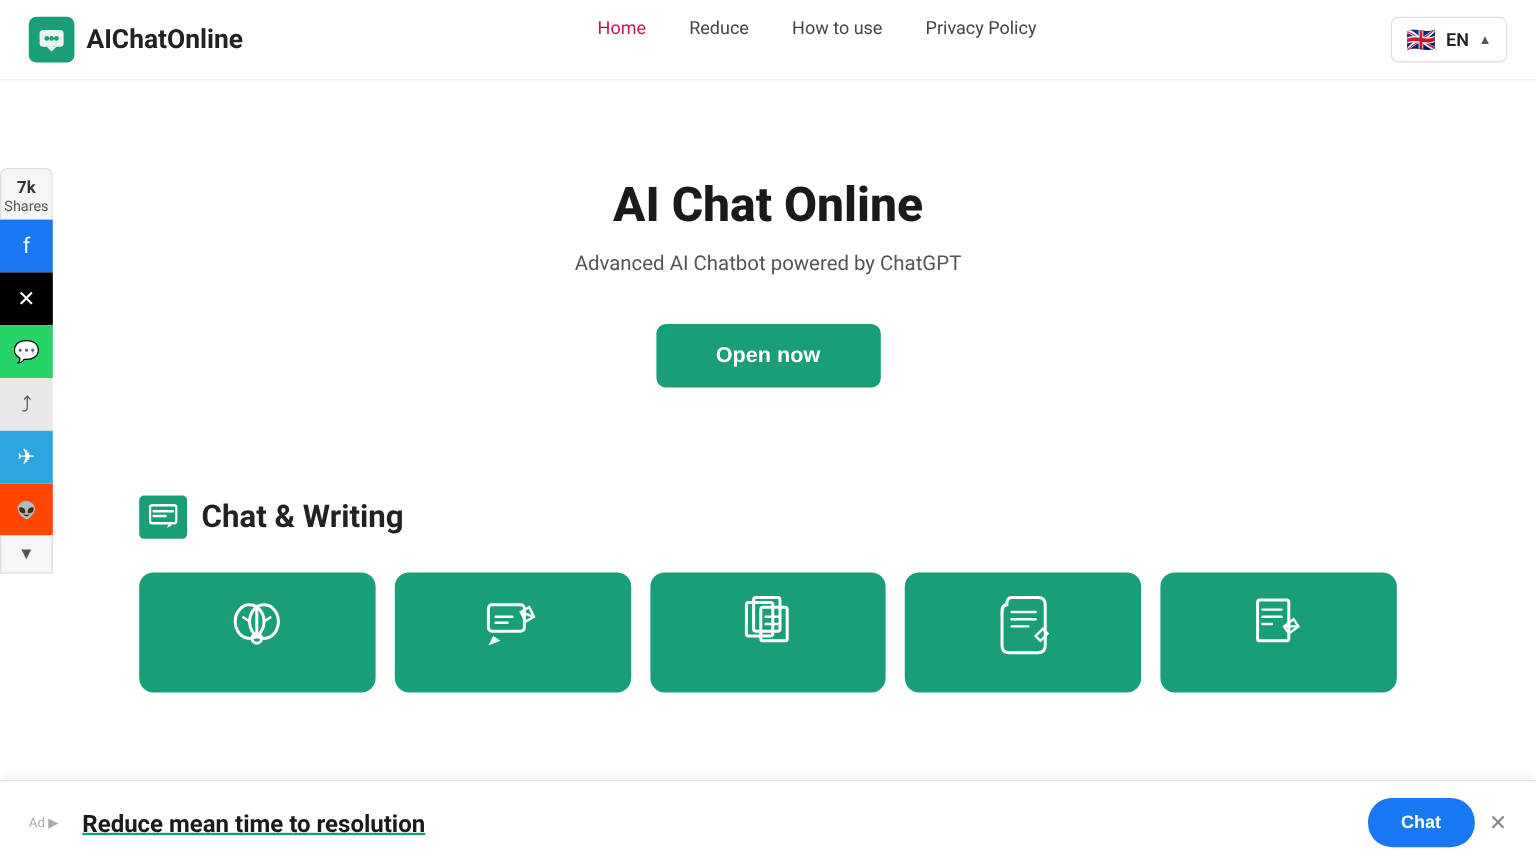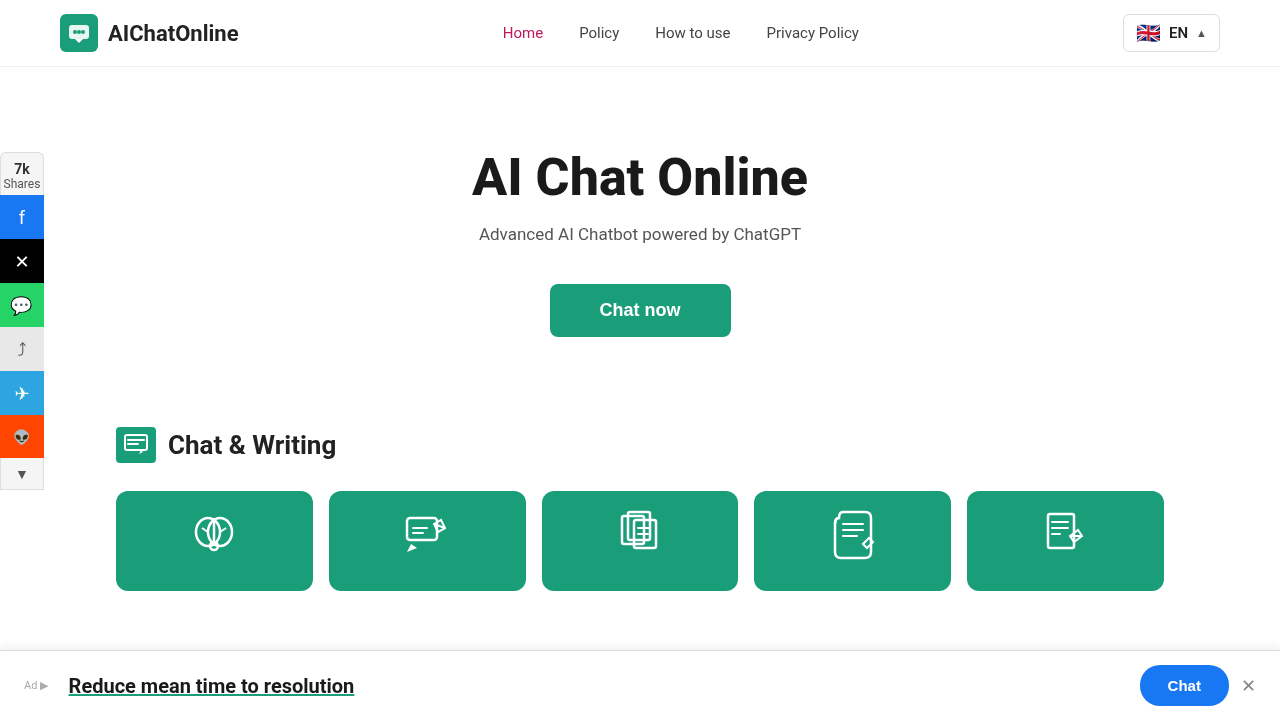--- a/index.html
+++ b/index.html
@@ -1,23 +1,23 @@
 <!DOCTYPE html>
 <html><head>
   <meta charset="utf-8">
   <style>
     * { margin: 0; padding: 0; box-sizing: border-box; }
     body { font-family: -apple-system, BlinkMacSystemFont, 'Segoe UI', Roboto, sans-serif; background: #fff; overflow-x: hidden; }
 
     
     .header {
       display: flex;
-      align-items: center;
+      align-items: flex-start;
       justify-content: space-between;
-      padding: 14px 60px;
+      padding: 14px 24px;
       border-bottom: 1px solid #eee;
       background: #fff;
       position: relative;
       z-index: 10;
       gap: 36px;
     }
     .logo-area {
       display: flex;
       align-items: center;
       gap: 10px;
@@ -67,21 +67,21 @@
     }
     .chevron-up {
       font-size: 11px;
       color: #555;
     }
 
     
     .sidebar {
       position: fixed;
       left: 0;
-      top: 152px;
+      top: 140px;
       width: 44px;
       display: flex;
       flex-direction: column;
       align-items: center;
       gap: 0;
       z-index: 100;
       background: transparent;
     }
     .sidebar-shares {
       background: #f5f5f5;
@@ -130,21 +130,21 @@
       font-size: 14px;
     }
 
     
     .hero {
       text-align: center;
       padding: 80px 40px 60px;
       background: #fff;
     }
     .hero h1 {
-      font-size: 52px;
+      font-size: 40px;
       font-weight: 800;
       color: #1a1a1a;
       margin-bottom: 16px;
     }
     .hero p {
       font-size: 17px;
       color: #555;
       margin-bottom: 40px;
     }
     .chat-now-btn {
@@ -282,21 +282,21 @@
         <circle cx="8" cy="11" r="2" fill="#1a9e7a"></circle>
         <circle cx="12" cy="11" r="2" fill="#1a9e7a"></circle>
         <circle cx="16" cy="11" r="2" fill="#1a9e7a"></circle>
         <path d="M8 18 L12 22 L16 18" fill="white"></path>
       </svg>
     </div>
     <span class="logo-text">AIChatOnline</span>
   </div>
   <nav class="nav">
     <a class="active">Home</a>
-    <a>Policy</a>
+    <a>Reduce</a>
     <a>How to use</a>
     <a>Privacy Policy</a>
   </nav>
   <div class="lang-selector">
     <span class="flag">🇬🇧</span>
     <span>EN</span>
     <span class="chevron-up">▲</span>
   </div>
 </header>
 
@@ -324,21 +324,21 @@
     <span style="font-size:14px;">👽</span>
   </div>
   <div class="scroll-down-btn">
     <span>▼</span>
   </div>
 </div>
 
 <section class="hero">
   <h1>AI Chat Online</h1>
   <p>Advanced AI Chatbot powered by ChatGPT</p>
-  <button class="chat-now-btn">Chat now</button>
+  <button class="chat-now-btn">Open now</button>
 </section>
 
 <section class="section">
   <div class="section-title">
     <div class="section-icon">
       <svg width="24" height="22" viewBox="0 0 24 22" fill="none">
         <rect x="1" y="1" width="22" height="15" rx="2" stroke="white" stroke-width="2" fill="none"></rect>
         <path d="M4 6h16M4 10h10" stroke="white" stroke-width="2" stroke-linecap="round"></path>
         <path d="M17 16 L15 20 L19 18 Z" fill="white"></path>
       </svg>

